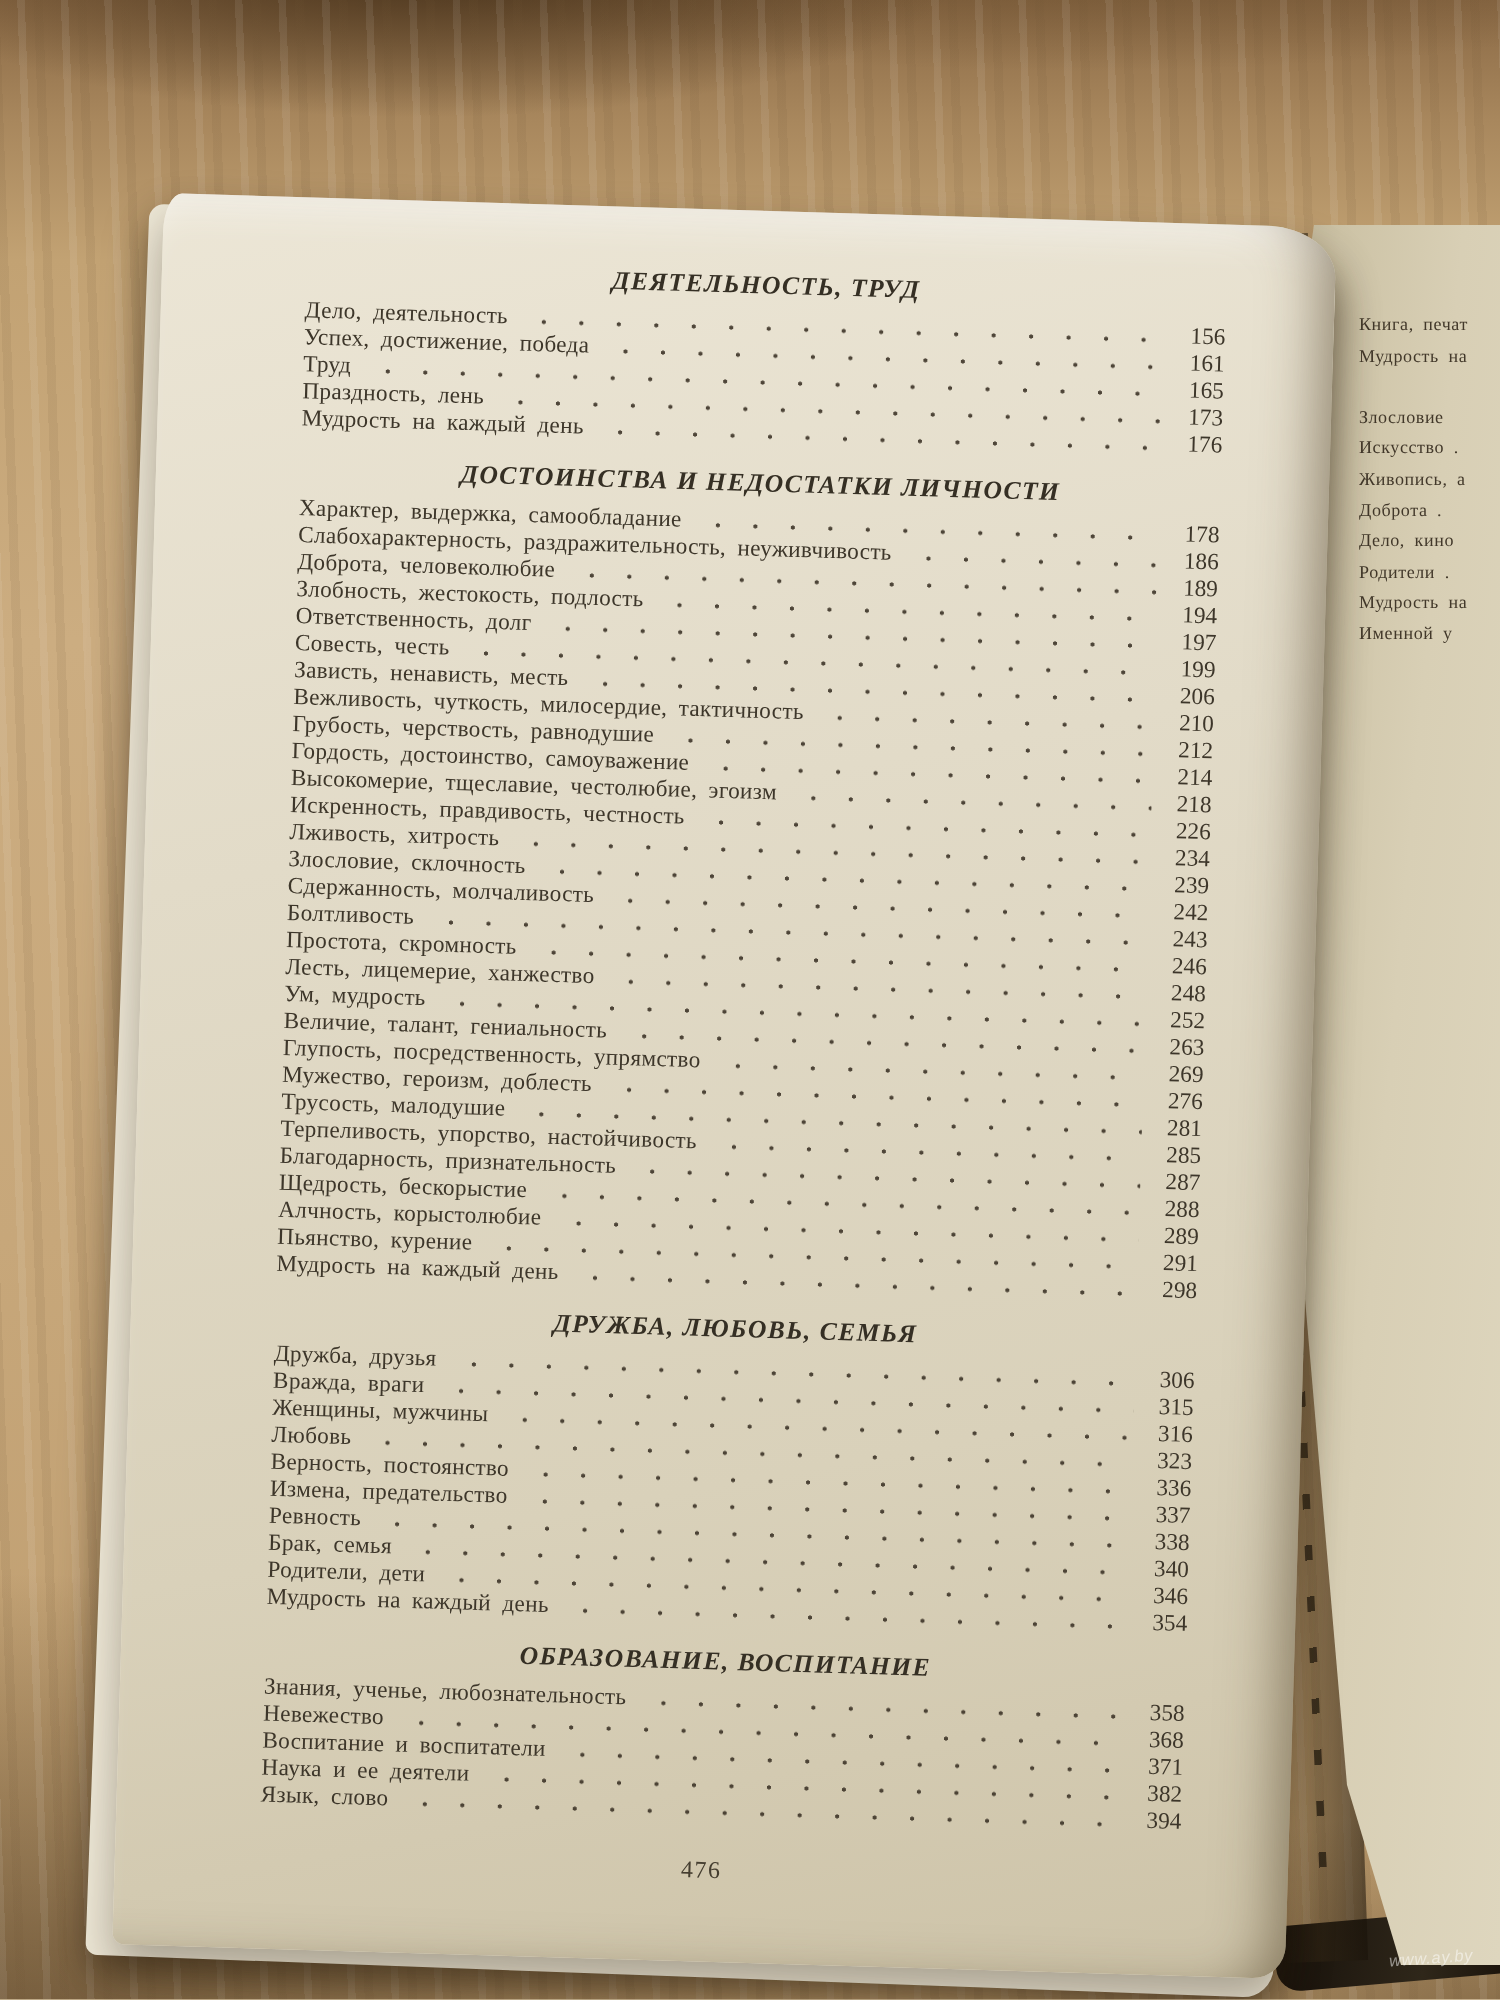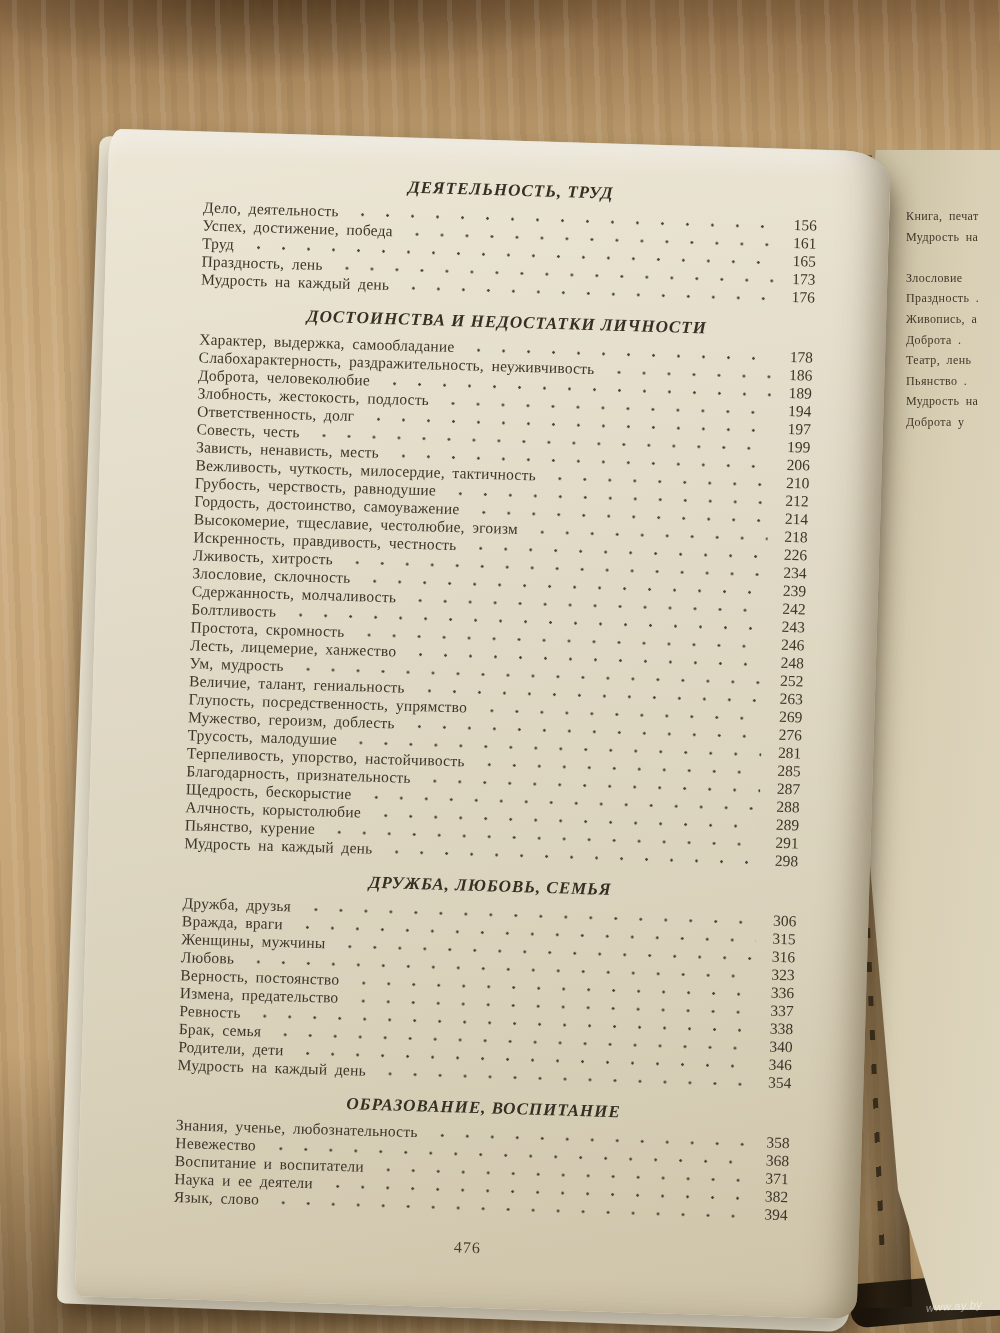--- a/index.html
+++ b/index.html
@@ -134,33 +134,33 @@
   <div class="abs right-page">
     <div class="rp-text">
   <div class="rp-line">Книга, печат</div>
 
   <div class="rp-line">Мудрость на</div>
 
   <div class="rp-line">&nbsp;</div>
 
   <div class="rp-line">Злословие</div>
 
-  <div class="rp-line">Праздность .</div>
+  <div class="rp-line">Искусство .</div>
 
   <div class="rp-line">Живопись, а</div>
 
   <div class="rp-line">Доброта   .</div>
 
-  <div class="rp-line">Театр, лень</div>
-
-  <div class="rp-line">Пьянство  .</div>
+  <div class="rp-line">Дело, кино</div>
+
+  <div class="rp-line">Родители  .</div>
 
   <div class="rp-line">Мудрость на</div>
 
-  <div class="rp-line">Доброта  у</div>
+  <div class="rp-line">Именной  у</div>
 </div>
   </div>
 
   <div class="abs stitches"></div>
 
   <div class="abs under-sheet"></div>
 
   <div class="abs left-page">
     <div class="toc">
   <section class="toc-section">

